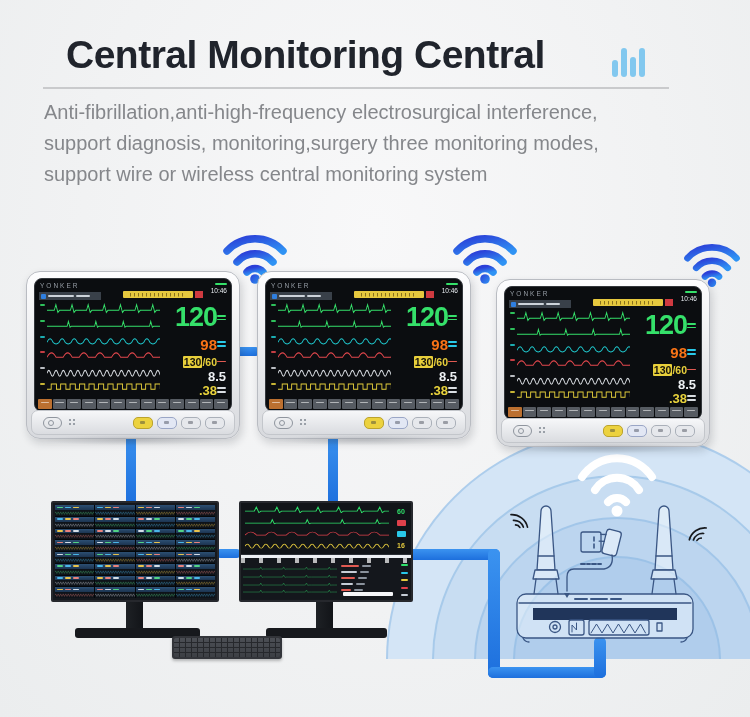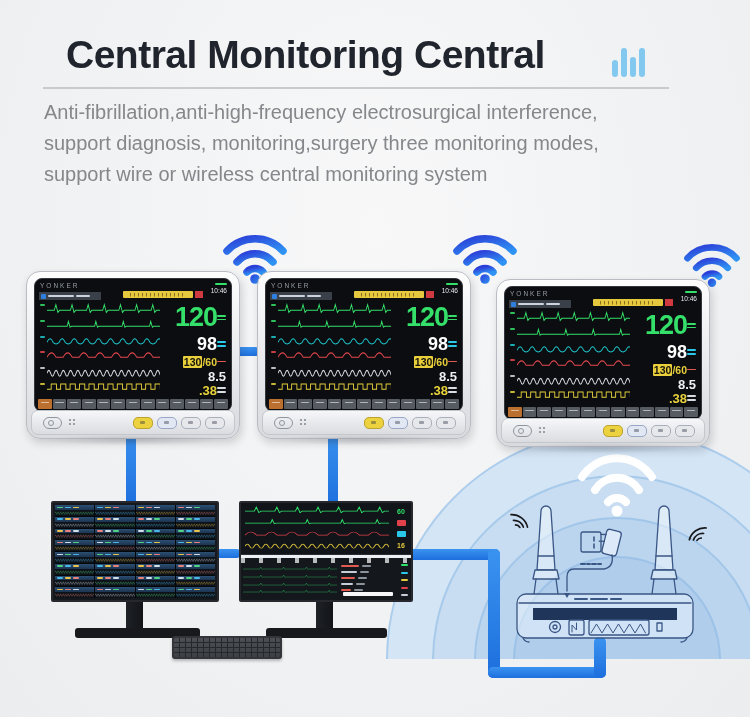--- a/index.html
+++ b/index.html
@@ -67,21 +67,21 @@
   .mon-time::before{content:"";display:block;width:12px;height:2px;margin:0 0 2px auto;background:#35e06a;border-radius:1px;}
   .mon-main{position:absolute;left:2px;top:22px;right:2px;bottom:13px;display:flex;}
   .waves{flex:1;display:flex;flex-direction:column;padding:1px 2px;min-width:0;}
   .wrow{flex:1;position:relative;}
   .wrow svg{position:absolute;left:8px;right:0;top:1px;width:calc(100% - 8px);height:calc(100% - 2px);}
   .wrow i{position:absolute;left:1px;top:2px;width:5px;height:2px;border-radius:1px;opacity:.85;}
   .vitals{width:64px;display:flex;flex-direction:column;align-items:flex-end;padding-right:3px;}
   .vitals b{font-weight:bold;}
   .vrow{display:flex;align-items:center;justify-content:flex-end;gap:0;width:100%;}
   .v-hr{height:33px;} .v-hr b{font-size:27px;color:#35e06a;letter-spacing:-1px;}
-  .v-spo2{height:20px;} .v-spo2 b{font-size:18px;color:#ffffff;}
+  .v-spo2{height:20px;} .v-spo2 b{font-size:15px;color:#f97316;}
   .v-nibp{height:15px;} .v-nibp .sys{font-size:10.5px;color:#15130a;background:#e8cf3b;padding:0 1px;border-radius:1px;}
   .v-nibp .dia{font-size:10.5px;color:#e8cf3b;}
   .v-resp{height:14px;} .v-resp b{font-size:13px;color:#edf0f3;}
   .v-co2{height:14px;} .v-co2 b{font-size:13px;color:#e8d23c;}
   .aux{display:inline-flex;flex-direction:column;gap:2px;width:9px;}
   .aux i{display:block;height:1.6px;border-radius:1px;}
   .aux-g i{background:#35e06a;} .aux-c i{background:#29c9e9;} .aux-r i{background:#e05a52;} .aux-w i{background:#d9dde2;}
   .mon-menu{position:absolute;left:3px;right:3px;bottom:2px;height:10px;display:flex;gap:1px;}
   .mon-menu i{flex:1;background:#565b62;border-radius:1px;position:relative;}
   .mon-menu i::after{content:"";position:absolute;left:20%;right:20%;top:3px;height:1.4px;background:rgba(255,255,255,.55);border-radius:1px;}

